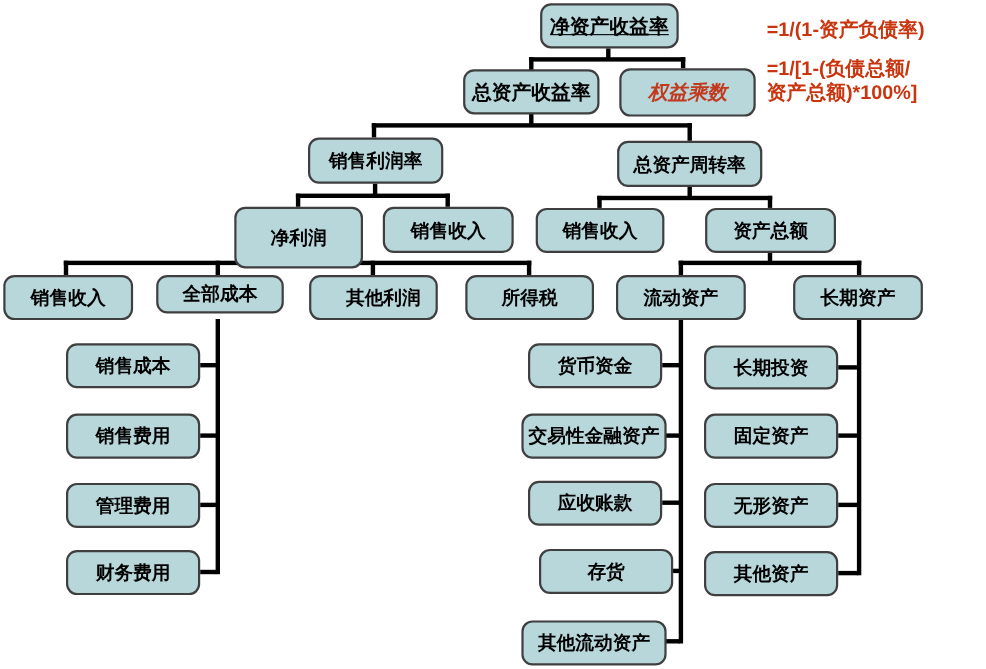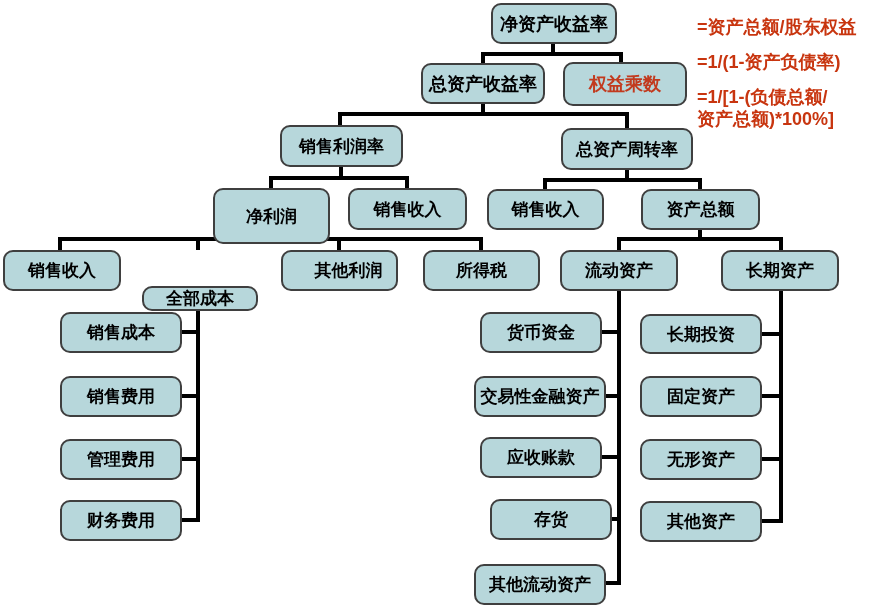--- a/index.html
+++ b/index.html
@@ -73,49 +73,48 @@
   <div class="line" style="left:602px;top:455px;width:16px;height:4px;"></div>
   <div class="line" style="left:602px;top:517px;width:16px;height:4px;"></div>
   <div class="line" style="left:604px;top:581px;width:14px;height:4px;"></div>
 
   <div class="line" style="left:779px;top:290px;width:4px;height:233px;"></div>
   <div class="line" style="left:762px;top:332px;width:18px;height:4px;"></div>
   <div class="line" style="left:762px;top:394px;width:18px;height:4px;"></div>
   <div class="line" style="left:762px;top:457px;width:18px;height:4px;"></div>
   <div class="line" style="left:762px;top:519px;width:18px;height:4px;"></div>
 
-  <div class="node big" style="left:491px;top:3px;width:126px;height:41px;">净资产收益率</div>
+  <div class="node big" style="left:491px;top:3px;width:126px;height:41px;text-decoration:underline;">净资产收益率</div>
   <div class="node big" style="left:421px;top:63px;width:124px;height:41px;">总资产收益率</div>
-  <div class="node highlight" style="left:563px;top:62px;width:124px;height:44px;">权益乘数</div>
+  <div class="node highlight" style="left:563px;top:62px;width:124px;height:44px;font-style:italic;">权益乘数</div>
   <div class="node" style="left:280px;top:125px;width:123px;height:42px;">销售利润率</div>
   <div class="node" style="left:561px;top:128px;width:132px;height:42px;">总资产周转率</div>
   <div class="node" style="left:213px;top:188px;width:117px;height:56px;">净利润</div>
   <div class="node" style="left:348px;top:188px;width:119px;height:42px;">销售收入</div>
   <div class="node" style="left:487px;top:189px;width:117px;height:41px;">销售收入</div>
   <div class="node" style="left:641px;top:189px;width:119px;height:41px;">资产总额</div>
   <div class="node" style="left:3px;top:250px;width:118px;height:41px;">销售收入</div>
-  <div class="node" style="left:142px;top:250px;width:116px;height:25px;margin-top:36px;">全部成本</div>
+  <div class="node" style="left:142px;top:250px;width:116px;height:35px;">全部成本</div>
   <div class="node" style="left:281px;top:250px;width:117px;height:41px;padding-left:18px;">其他利润</div>
   <div class="node" style="left:423px;top:250px;width:117px;height:41px;">所得税</div>
   <div class="node" style="left:560px;top:250px;width:118px;height:41px;">流动资产</div>
   <div class="node" style="left:721px;top:250px;width:118px;height:41px;">长期资产</div>
   <div class="node" style="left:60px;top:312px;width:122px;height:41px;">销售成本</div>
   <div class="node" style="left:60px;top:376px;width:122px;height:41px;">销售费用</div>
   <div class="node" style="left:60px;top:439px;width:122px;height:41px;">管理费用</div>
   <div class="node" style="left:60px;top:500px;width:122px;height:41px;">财务费用</div>
   <div class="node" style="left:480px;top:312px;width:122px;height:41px;">货币资金</div>
   <div class="node" style="left:474px;top:376px;width:132px;height:41px;">交易性金融资产</div>
   <div class="node" style="left:480px;top:437px;width:122px;height:41px;">应收账款</div>
   <div class="node" style="left:480px;top:499px;width:122px;height:41px;margin-left:10px;">存货</div>
   <div class="node" style="left:474px;top:564px;width:132px;height:41px;">其他流动资产</div>
   <div class="node" style="left:640px;top:314px;width:122px;height:40px;">长期投资</div>
   <div class="node" style="left:640px;top:376px;width:122px;height:41px;">固定资产</div>
   <div class="node" style="left:640px;top:439px;width:122px;height:41px;">无形资产</div>
   <div class="node" style="left:640px;top:501px;width:122px;height:41px;">其他资产</div>
 
   <div class="annotations">
-    <div class="formula">=资产总额/股东权益</div>
     <div class="formula">=1/(1-资产负债率)</div>
     <div class="formula">=1/[1-(负债总额/
 资产总额)*100%]</div>
   </div>
 
 </div>
 
 </body></html>

